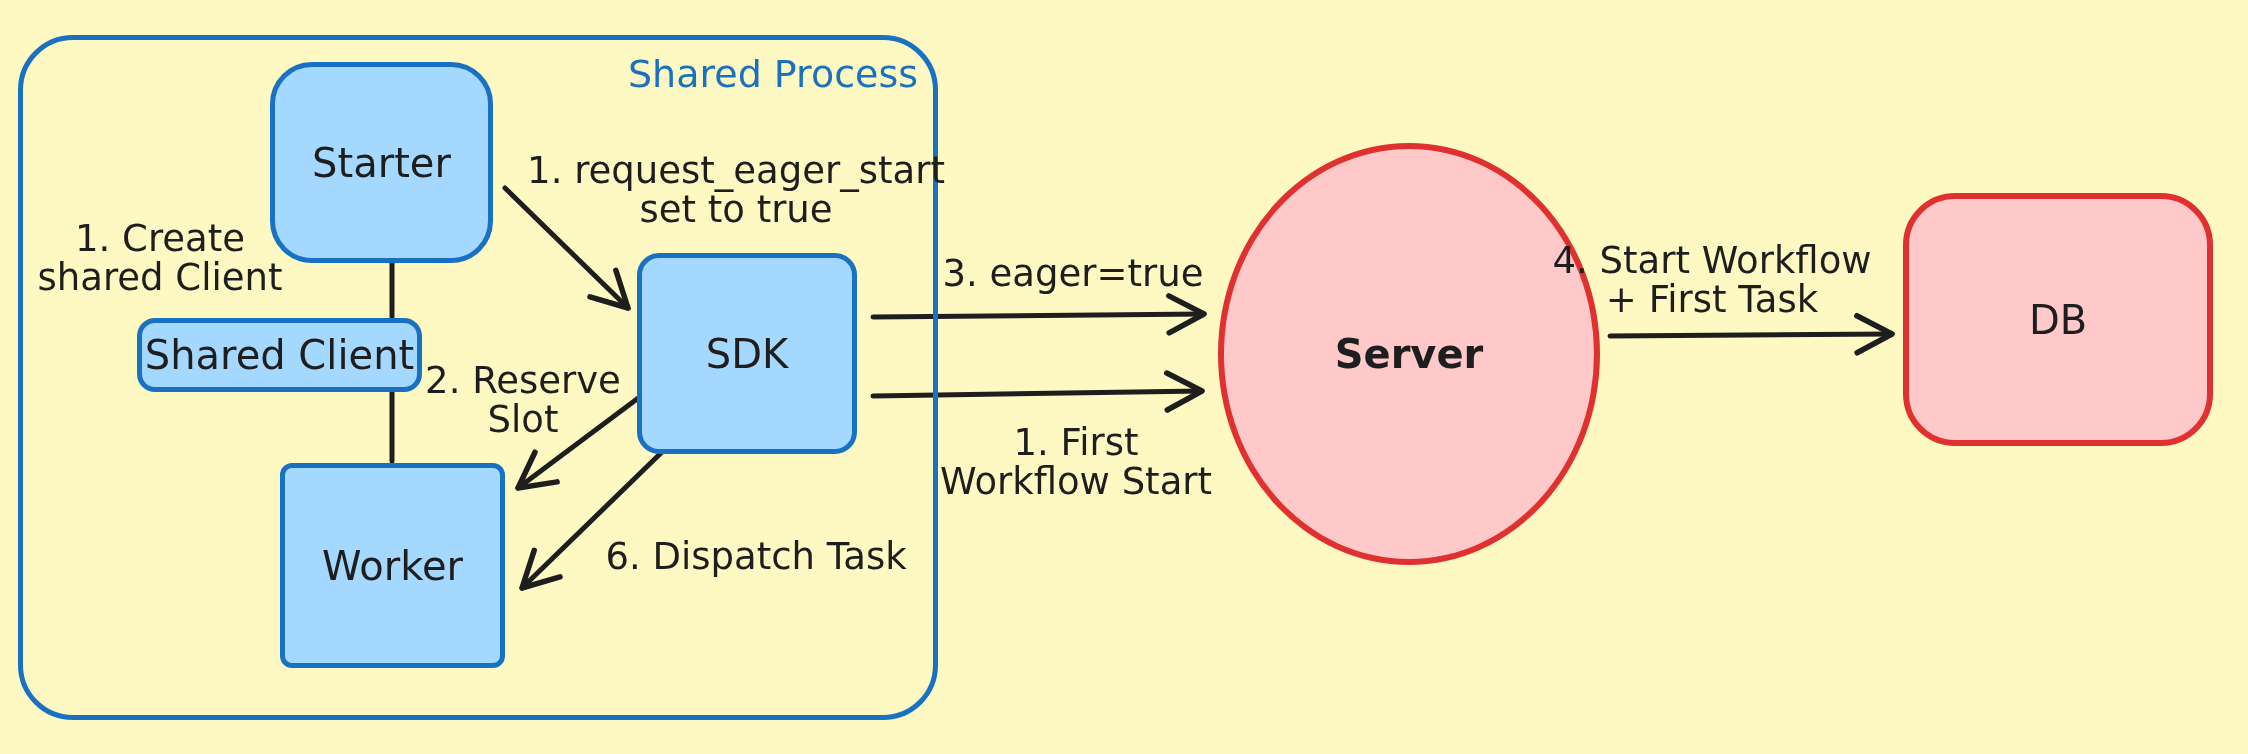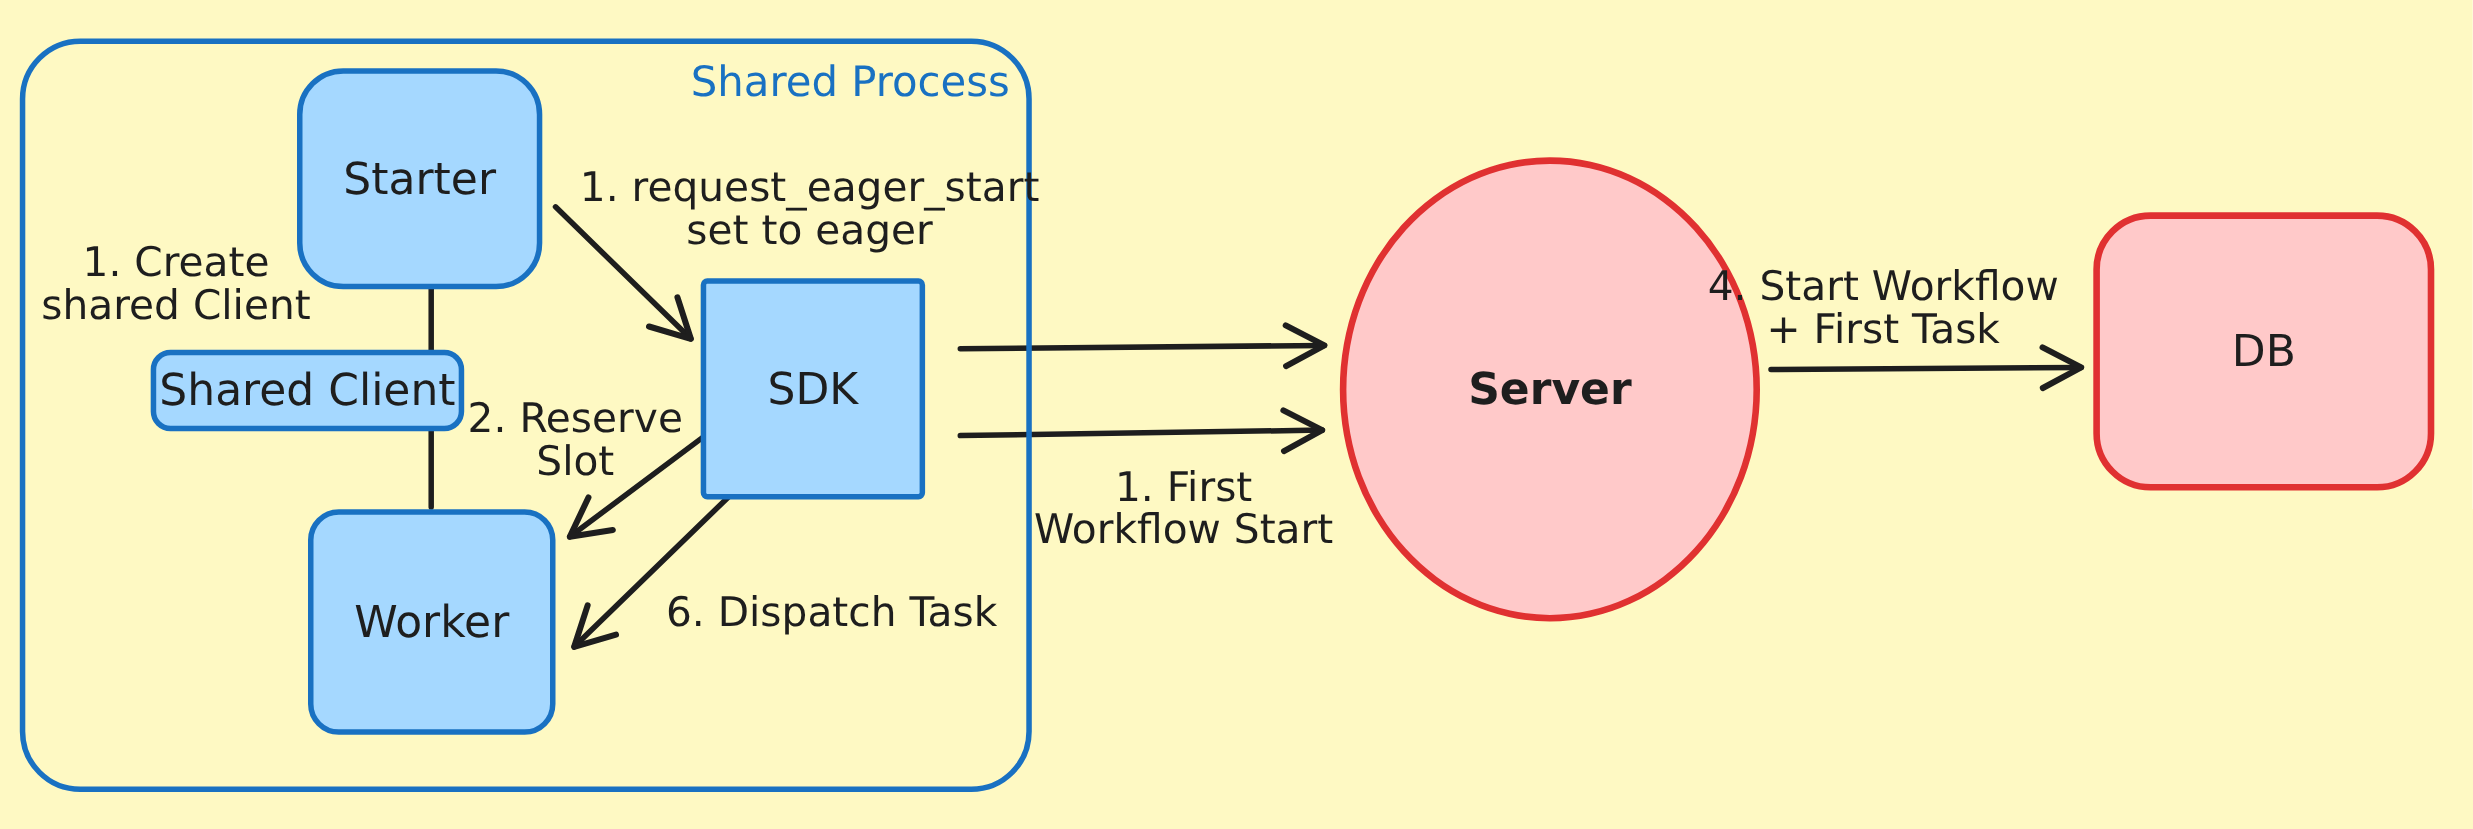--- a/index.html
+++ b/index.html
@@ -52,22 +52,22 @@
   #shared-process-label {
     position: absolute;
     left: 773px; top: 52px;
     transform: translateX(-50%);
     font-size: 38px;
     color: #1971c2;
     white-space: nowrap;
   }
   #starter { left: 270px; top: 62px;  width: 223px; height: 201px; border-radius: 42px; }
   #shared-client { left: 137px; top: 318px; width: 285px; height: 74px; border-radius: 18px; }
-  #worker  { left: 280px; top: 463px; width: 225px; height: 205px; border-radius: 28px; }
-  #sdk     { left: 637px; top: 253px; width: 204px; height: 201px; border-radius: 6px; }
+  #worker  { left: 280px; top: 463px; width: 225px; height: 205px; border-radius: 12px; }
+  #sdk     { left: 637px; top: 253px; width: 220px; height: 201px; border-radius: 22px; }
   #server  { left: 1218px; top: 143px; width: 382px; height: 422px; border-radius: 50%; font-weight: bold; }
   #db      { left: 1903px; top: 193px; width: 310px; height: 253px; border-radius: 52px; }
   .anno {
     position: absolute;
     transform: translateX(-50%);
     text-align: center;
     font-size: 37px;
     line-height: 39px;
     color: #1e1e1e;
     white-space: nowrap;
@@ -127,32 +127,35 @@
     <span class="node-label">DB</span>
   </div>
 
   <div class="anno" id="anno-create-shared-client">
     <div>1. Create</div>
     <div>shared Client</div>
   </div>
 
   <div class="anno" id="anno-request-eager">
     <div>1. request_eager_start</div>
-    <div>set to eager</div>
+    <div>set to true</div>
   </div>
 
   <div class="anno" id="anno-reserve-slot">
     <div>2. Reserve</div>
     <div>Slot</div>
   </div>
 
   <div class="anno" id="anno-dispatch-task">
     <div>6. Dispatch Task</div>
   </div>
 
+  <div class="anno" id="anno-eager-true">
+    <div>3. eager=true</div>
+  </div>
 
   <div class="anno" id="anno-first-workflow-task">
     <div>1. First</div>
     <div>Workflow Start</div>
   </div>
 
   <div class="anno" id="anno-start-workflow">
     <div>4. Start Workflow</div>
     <div>+ First Task</div>
   </div>

